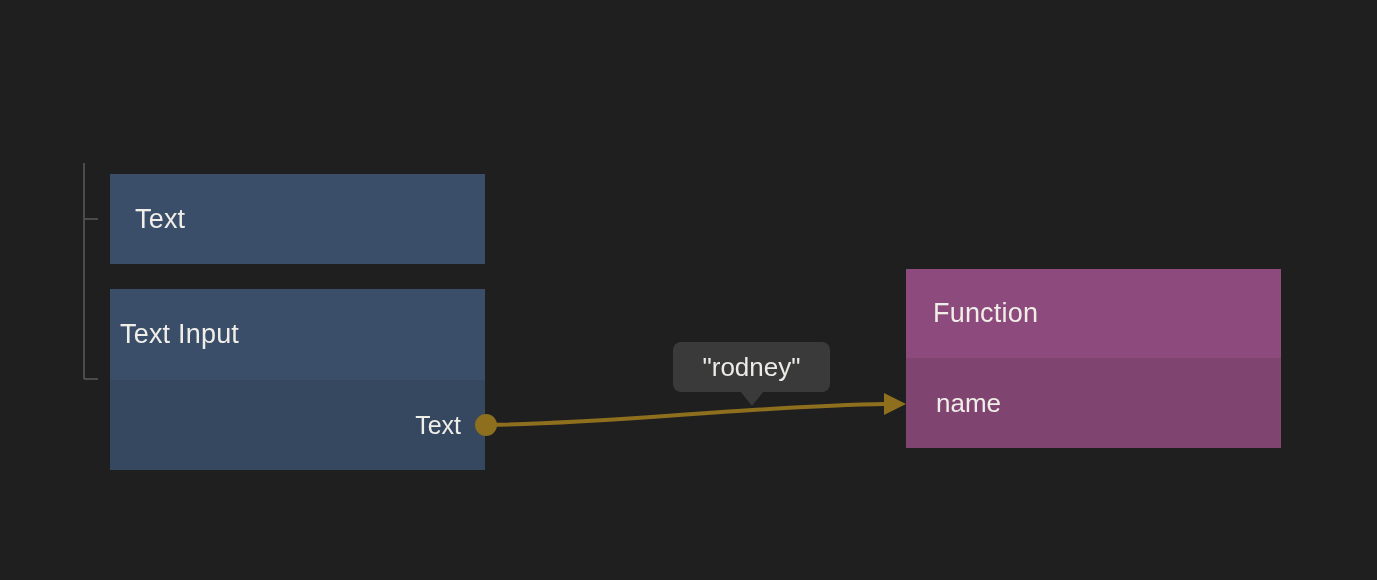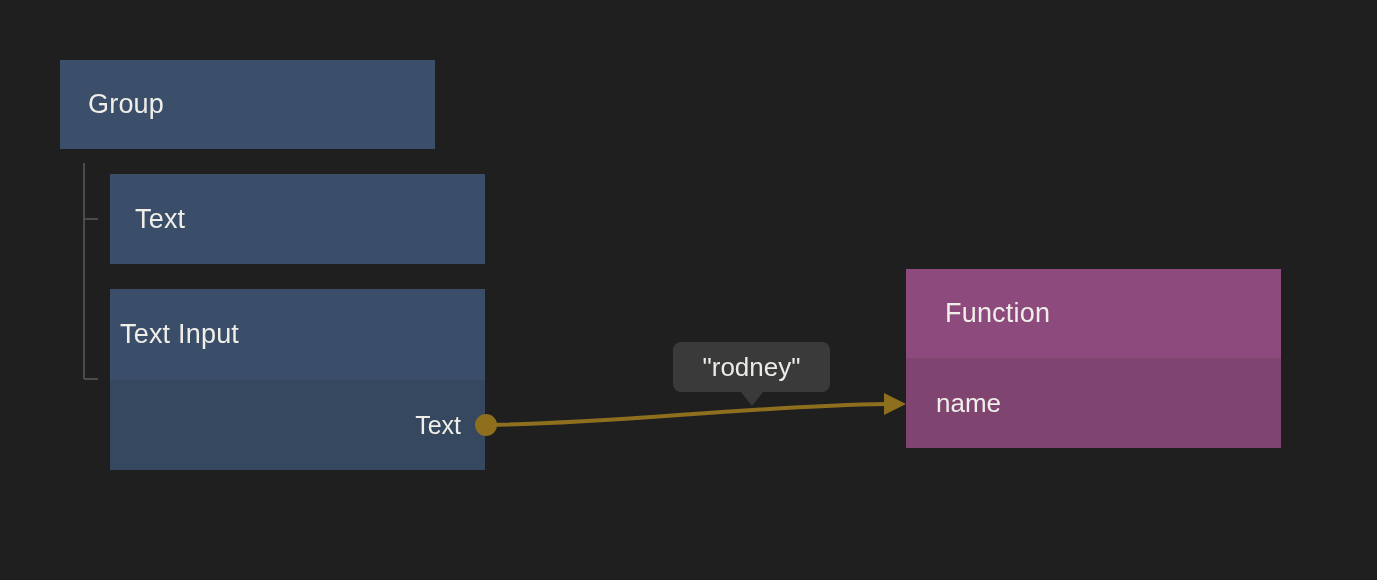--- a/index.html
+++ b/index.html
@@ -64,21 +64,21 @@
     justify-content: flex-end;
     padding-right: 24px;
   }
 
   
   #node-function {
     left: 906px; top: 269px;
     width: 375px; height: 179px;
   }
   #node-function .node-header {
-    height: 89px; padding-left: 39px;
+    height: 89px; padding-left: 27px;
     background: #8d4a7c;
   }
   #node-function .node-body {
     height: 90px;
     background: #7f4470;
   }
   #node-function .node-row {
     height: 90px;
     padding-left: 30px;
     font-size: 26px;
@@ -113,25 +113,20 @@
     border-left: 12px solid transparent;
     border-right: 12px solid transparent;
     border-top: 15px solid #3a3a3b;
   }
 </style>
 </head>
 <body>
 
 <div id="canvas">
 
-  <div class="node" id="node-group">
-    <div class="node-header">
-      <span>Group</span>
-    </div>
-  </div>
 
   <div class="node" id="node-text">
     <div class="node-header">
       <span>Text</span>
     </div>
   </div>
 
   <div class="node" id="node-text-input">
     <div class="node-header">
       <span>Text Input</span>

